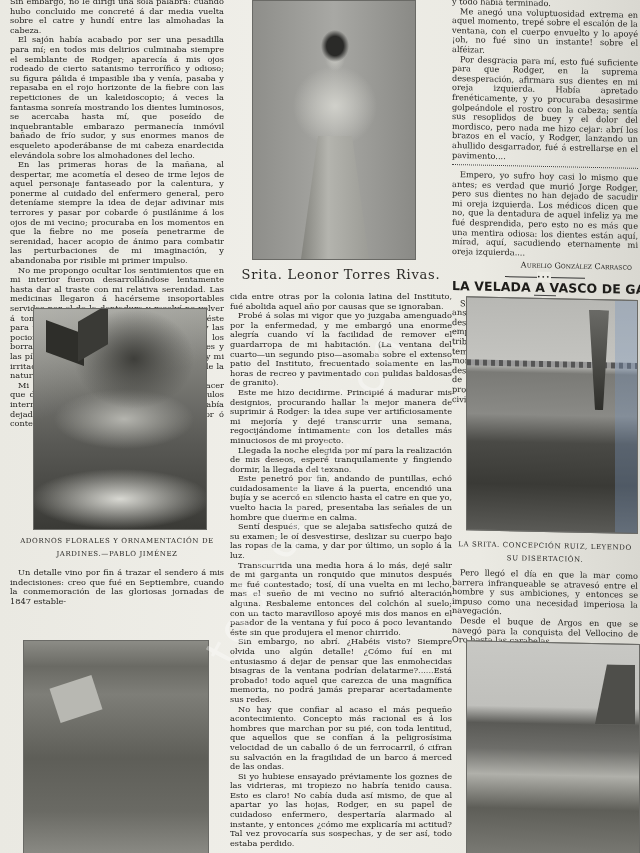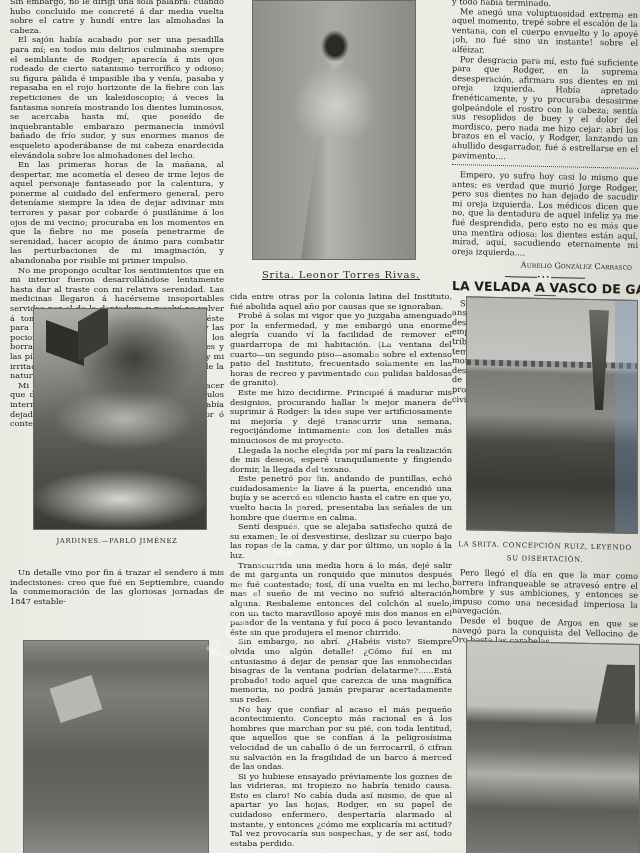--- a/index.html
+++ b/index.html
@@ -23,21 +23,21 @@
     .txt p.noindent { text-indent: 0; }
     .photo {
       position: absolute; background: #7c7c78; overflow: hidden;
       border: 1px solid #6a6a66;
     }
     .photo .shade { position: absolute; inset: 0; }
     .caption {
       position: absolute; text-align: center; font-size: 7px; letter-spacing: 0.6px;
       font-family: "DejaVu Serif", serif; color: #2a2926; line-height: 13px;
     }
-    .caption-sig { font-size: 10px; letter-spacing: 0.8px; text-decoration: underline; }
+    .caption-sig { font-size: 13px; letter-spacing: 0.8px; }
     .sig { text-align: right; font-variant: small-caps; font-size: 8px; margin-top: 3px; padding-right: 6px; }
     .rule-dots { border-top: 1px dotted #444; margin: 4px 0 5px 0; }
     .divider { width: 80px; margin: 6px auto 2px auto; border-top: 1px solid #333; position: relative; height: 3px; }
     .divider:after { content: "•••"; position: absolute; top: -6px; left: 32px; font-size: 6px; letter-spacing: 1px; background: #ecebe4; }
     .headline {
       font-family: "DejaVu Sans", "Liberation Sans", sans-serif;
       font-size: 12.5px; font-weight: bold; text-align: center; letter-spacing: 0.1px;
       margin: 2px 0 1px 0; white-space: nowrap;
     }
     .short-rule { width: 22px; border-top: 1px solid #444; margin: 2px auto 5px auto; }
@@ -65,20 +65,21 @@
       <div class="shade" style="background:
         radial-gradient(ellipse 60px 50px at 100px 50px, #3e3e3a 0%, rgba(60,60,56,0) 100%),
         linear-gradient(160deg, rgba(200,200,195,0.5) 0%, rgba(0,0,0,0) 40%),
         radial-gradient(ellipse 90px 30px at 86px 190px, #d8d8d2 0%, rgba(200,200,195,0) 100%),
         radial-gradient(ellipse 70px 30px at 90px 110px, #b4b4ae 0%, rgba(160,160,150,0) 100%),
         linear-gradient(180deg, #9a9a94 0%, #5a5a56 60%, #3a3a36 100%);"></div>
       <div style="position:absolute; left:12px; top:18px; width:38px; height:32px; background:#2e2e2a; transform:skewY(20deg);"></div>
       <div style="position:absolute; left:44px; top:4px; width:30px; height:40px; background:#3a3a36; transform:skewY(-30deg);"></div>
     </div>
     <div class="caption" style="left:0; top:535px; width:214px;">
+      <div>ADORNOS FLORALES Y ORNAMENTACIÓN DE</div>
       <div>JARDINES.—PABLO JIMÉNEZ</div>
     </div>
 
     <div class="txt" style="position:absolute; top:568px; left:0; width:214px;">
       <p>Un detalle vino por fin á trazar el sendero á mis indecisiones: creo que fué en Septiembre, cuando la conmemoración de las gloriosas jornadas de 1847 estable-</p>
     </div>
 
     <div class="photo" style="left:13px; top:640px; width:184px; height:213px; background:#77776f;">
       <div class="shade" style="background:
         linear-gradient(180deg, #8c8c86 0%, #6a6a64 12%, #7e7e78 25%, #5e5e58 55%, #6a6a64 80%, #8a8a84 100%);"></div>

